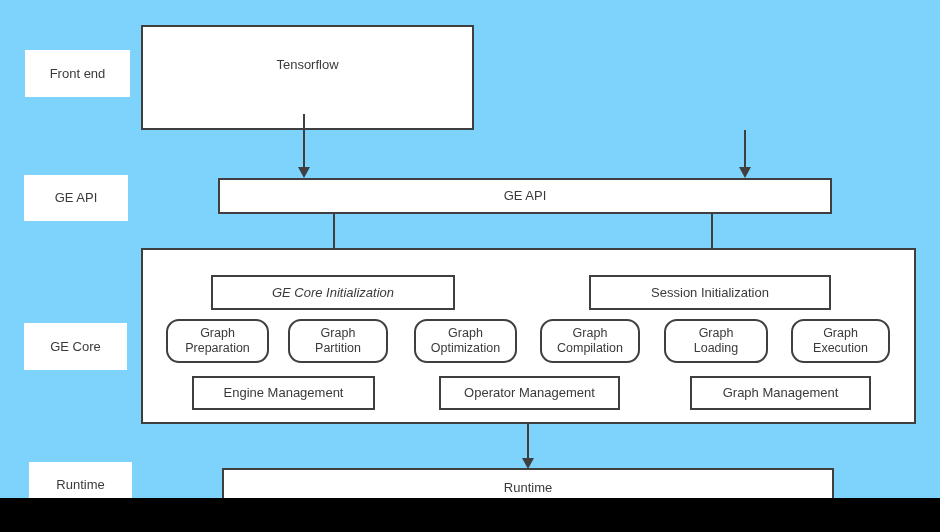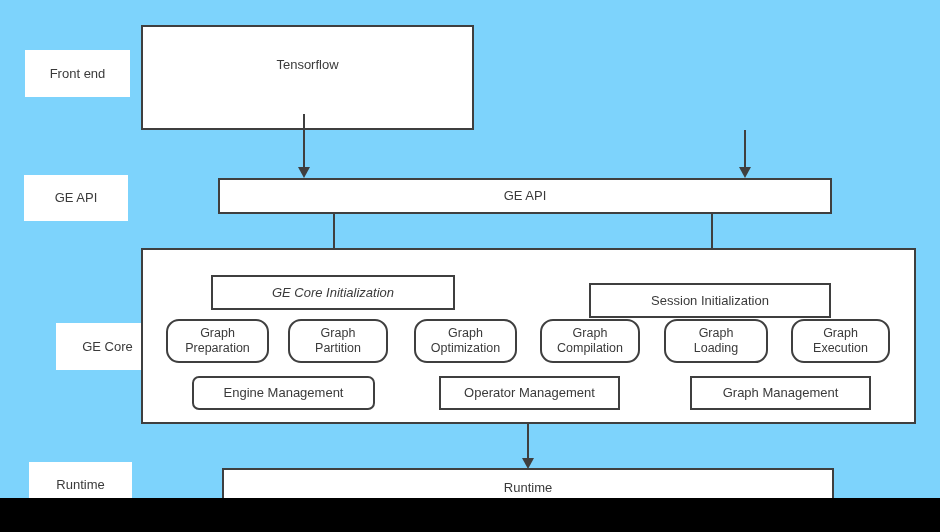--- a/index.html
+++ b/index.html
@@ -70,21 +70,21 @@
 </style>
 </head>
 <body>
 
 <div id="canvas">
 
   <div class="box tier-label" style="left:25px; top:50px; width:105px; height:47px;">Front end</div>
 
   <div class="box tier-label" style="left:24px; top:175px; width:104px; height:46px;">GE API</div>
 
-  <div class="box tier-label" style="left:24px; top:323px; width:103px; height:47px;margin-left:32px;">GE Core</div>
+  <div class="box tier-label" style="left:24px; top:323px; width:103px; height:47px;">GE Core</div>
 
   <div class="box tier-label" style="left:29px; top:462px; width:103px; height:46px;">Runtime</div>
 
   <div class="box outlined container-lg" style="left:141px; top:25px; width:333px; height:105px;padding-left:9px;">
     <span class="container-title" style="top:30px;">Tensorflow</span>
   </div>
 
 
   <div class="arrow" style="left:303px; top:114px; height:64px;">
     <div class="arrow-line" style="height:53px;"></div>
@@ -104,36 +104,36 @@
   </div>
 
   <div class="arrow" style="left:711px; top:214px; height:61px;">
     <div class="arrow-line" style="height:50px;"></div>
     <div class="arrow-head" style="top:50px;"></div>
   </div>
 
   <div class="box outlined" style="left:141px; top:248px; width:775px; height:176px;"></div>
 
   <div class="box outlined node-md" style="left:211px; top:275px; width:244px; height:35px;font-style:italic;">GE Core Initialization</div>
-  <div class="box outlined node-md" style="left:589px; top:283px; width:242px; height:35px;">Session Initialization</div>
+  <div class="box outlined node-md" style="left:589px; top:275px; width:242px; height:35px;">Session Initialization</div>
 
   <div class="box outlined node-sm" style="left:166px; top:319px; width:103px; height:44px;">Graph
 Preparation</div>
   <div class="box outlined node-sm" style="left:288px; top:319px; width:100px; height:44px;">Graph
 Partition</div>
   <div class="box outlined node-sm" style="left:414px; top:319px; width:103px; height:44px;">Graph
 Optimization</div>
   <div class="box outlined node-sm" style="left:540px; top:319px; width:100px; height:44px;">Graph
 Compilation</div>
   <div class="box outlined node-sm" style="left:664px; top:319px; width:104px; height:44px;">Graph
 Loading</div>
   <div class="box outlined node-sm" style="left:791px; top:319px; width:99px; height:44px;">Graph
 Execution</div>
 
-  <div class="box outlined node-md" style="left:192px; top:376px; width:183px; height:34px;border-radius:7px;">Engine Management</div>
+  <div class="box outlined node-md" style="left:192px; top:376px; width:183px; height:34px;">Engine Management</div>
   <div class="box outlined node-md" style="left:439px; top:376px; width:181px; height:34px;">Operator Management</div>
   <div class="box outlined node-md" style="left:690px; top:376px; width:181px; height:34px;">Graph Management</div>
 
   <div class="arrow" style="left:527px; top:424px; height:45px;">
     <div class="arrow-line" style="height:34px;"></div>
     <div class="arrow-head" style="top:34px;"></div>
   </div>
 
   <div class="box outlined node-md" style="left:222px; top:468px; width:612px; height:39px;">Runtime</div>
 

